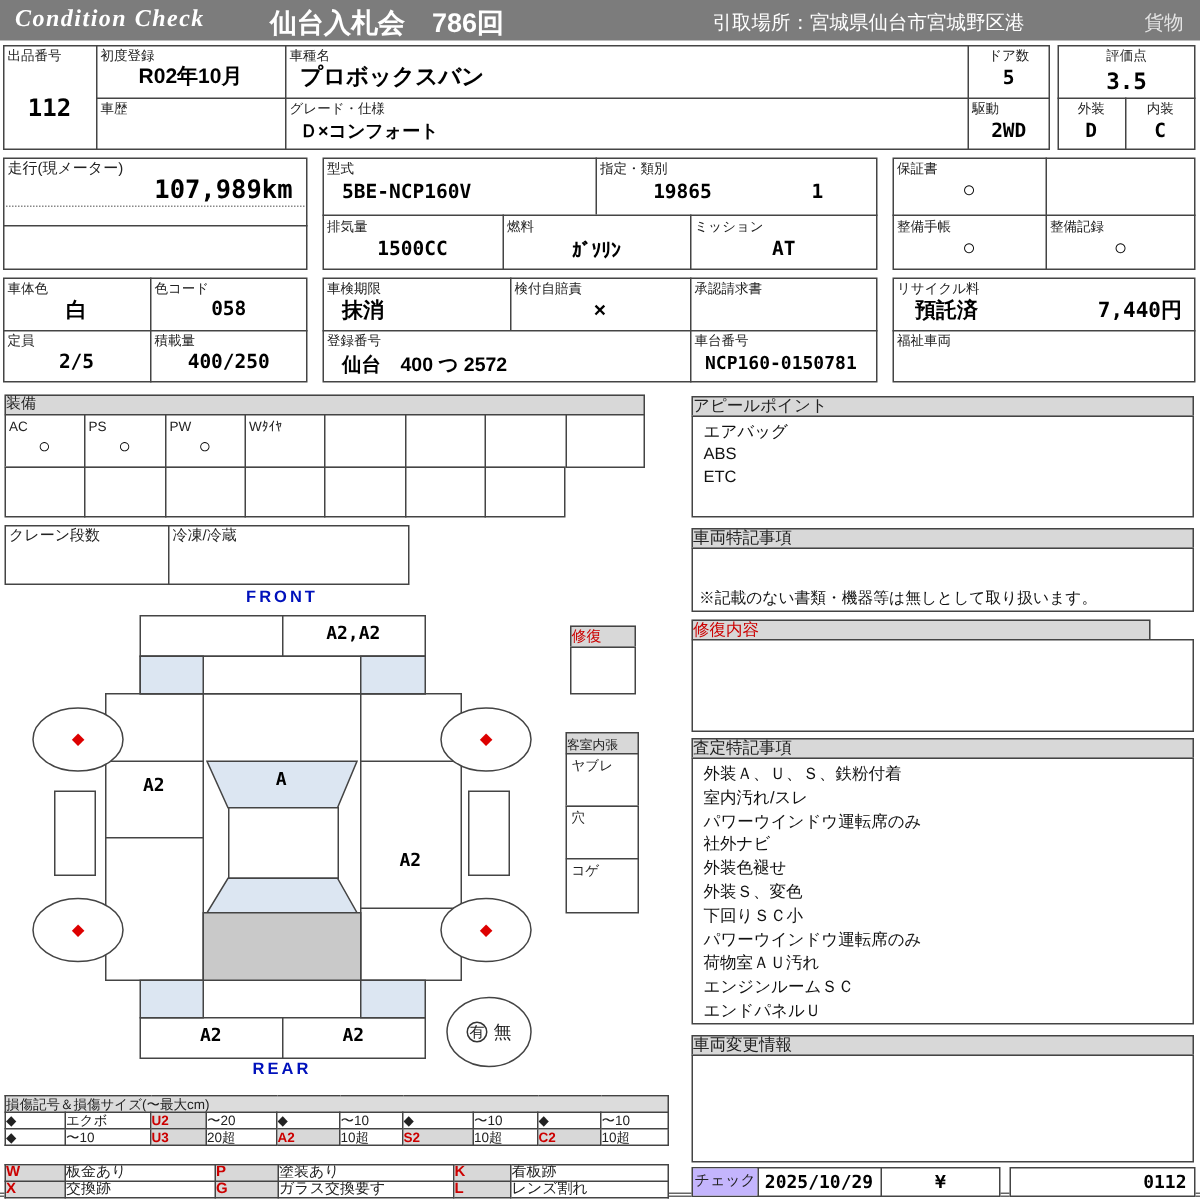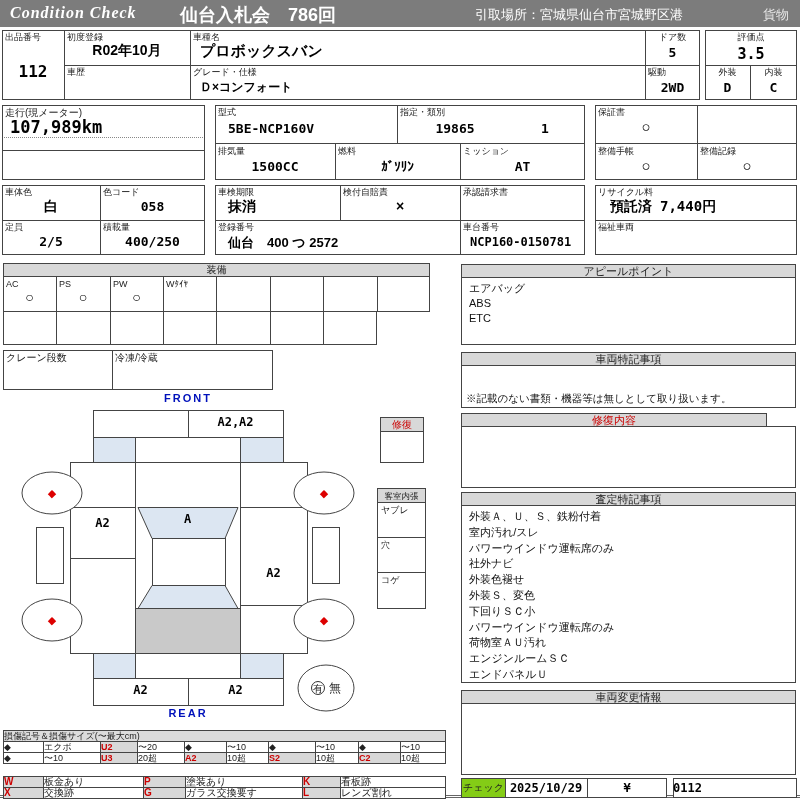--- a/index.html
+++ b/index.html
@@ -6,26 +6,26 @@
   html,body{width:800px;height:800px}
   body{font-family:"Liberation Sans",sans-serif;color:#111;background:#fff}
   .sheet{position:relative;width:800px;height:800px;background:#fff;overflow:hidden}
   .abs{position:absolute}
   .b{position:absolute;border:1px solid #444;background:#fff}
   .lbl{position:absolute;font-size:9px;color:#222;white-space:nowrap;line-height:10px}
   .lbl10{position:absolute;font-size:10px;color:#222;white-space:nowrap;line-height:11px}
   .val{position:absolute;font-weight:bold;white-space:nowrap;color:#000}
   .mono{font-family:"DejaVu Sans Mono",monospace}
   .c{text-align:center}
-  .r{text-align:left}
+  .r{text-align:right}
   .vline{position:absolute;width:0;border-left:1px solid #444}
   .hline{position:absolute;height:0;border-top:1px solid #444}
   .dotline{position:absolute;height:0;border-top:1px dotted #888}
-  .grayc{background:#84cc16}
-  .sechdr{position:absolute;background:#d8d8d8;border:1px solid #444;text-align:center;font-size:11px;line-height:13px;color:#222}
+  .grayc{background:#c4b5fd}
+  .sechdr{position:absolute;background:#d8d8d8;border:1px solid #444;text-align:left;font-size:11px;line-height:13px;color:#222}
   .secbody{position:absolute;border:1px solid #444;background:#fff}
   .red{color:#c00}
   .blue{color:#0011bb}
   .hdrbar{position:absolute;left:0;top:0;width:800px;height:27px;background:#7c7c7c}
   .hdrbar div{position:absolute;color:#fff;white-space:nowrap}
   .dbl{position:absolute;left:0;top:795px;width:800px;height:3px;border-top:1px solid #666;border-bottom:1px solid #666}
   .dia{color:#d00}
   table.legend{position:absolute;border-collapse:collapse;table-layout:fixed;background:#fff}
   table.legend td{border:1px solid #444;font-size:9px;padding:0;white-space:nowrap;overflow:hidden;line-height:10px;color:#222}
   table.legend tr.ttl td{background:#dcdcdc;height:11px;font-size:9px}

